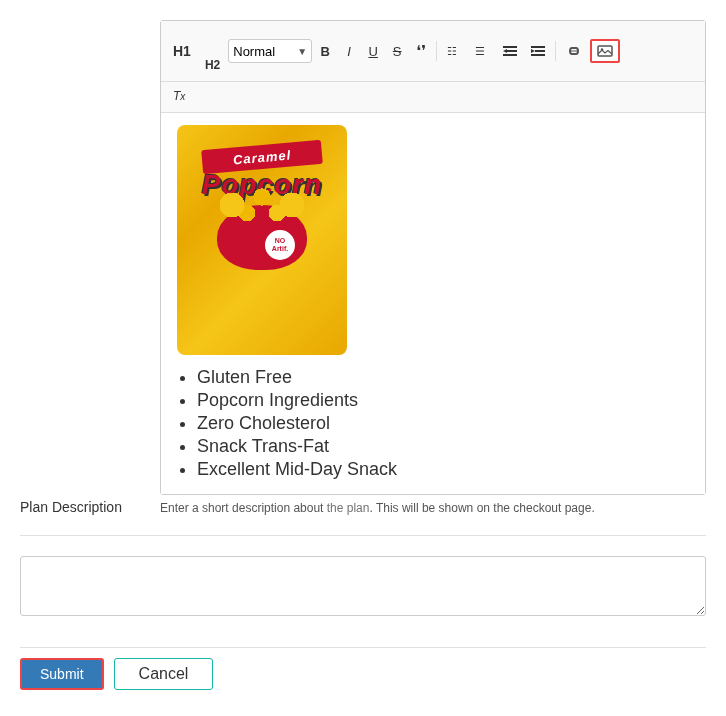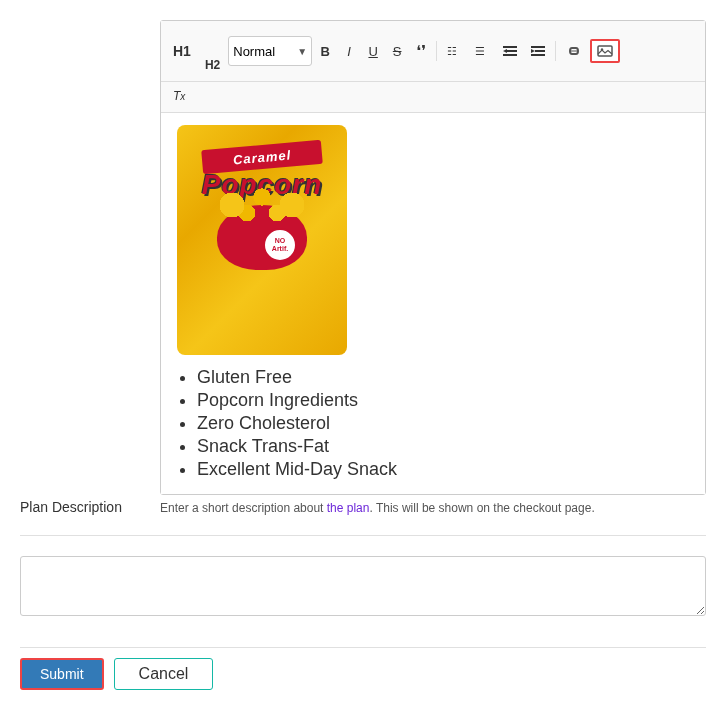--- a/index.html
+++ b/index.html
@@ -68,21 +68,21 @@
     .toolbar-italic { font-style: italic; }
     .toolbar-underline { text-decoration: underline; }
     .toolbar-strike { text-decoration: line-through; }
 
     .toolbar-select-wrap {
       display: inline-flex;
       align-items: center;
       border: 1px solid #ccc;
       border-radius: 3px;
       background: #fff;
-      height: 30px;
+      height: 24px;
       padding: 0 4px;
     }
     .toolbar-select {
       border: none;
       background: transparent;
       font-size: 13px;
       cursor: pointer;
       outline: none;
       appearance: none;
       padding-right: 14px;
@@ -214,21 +214,21 @@
       color: #333;
       margin-bottom: 2px;
     }
 
     .field-hint {
       font-size: 12px;
       color: #555;
       margin-top: 6px;
     }
     .field-hint span {
-      color: #6d28d9;
+      color: #737373;
     }
 
     .form-divider {
       border: none;
       border-top: 1px solid #e0e0e0;
       margin: 10px 0 20px 0;
     }
 
     .metadata-field {
       width: 100%;

